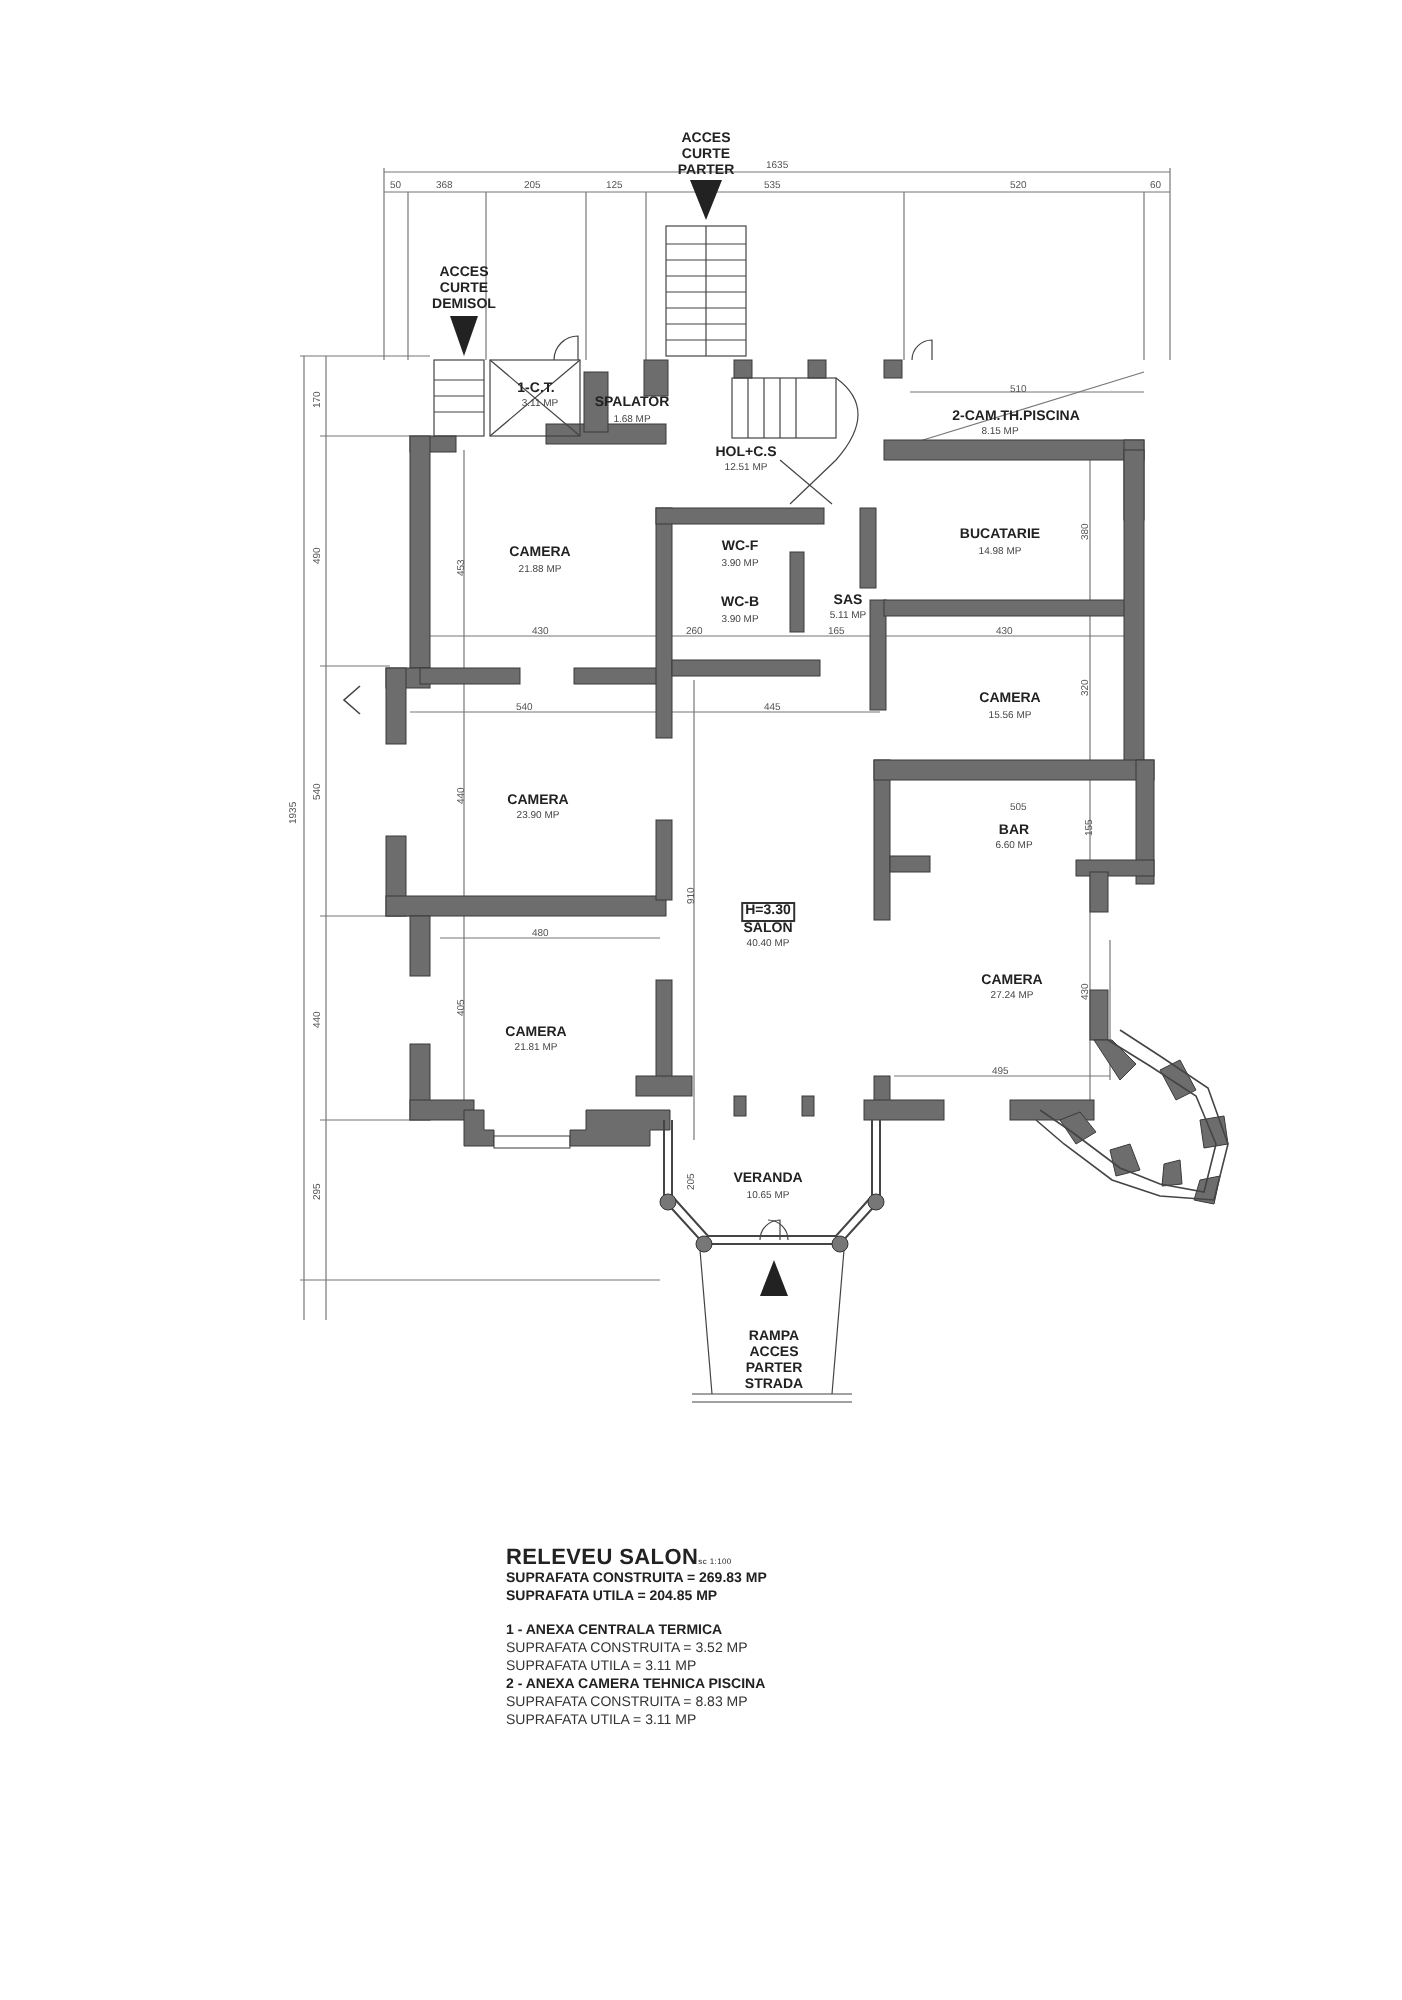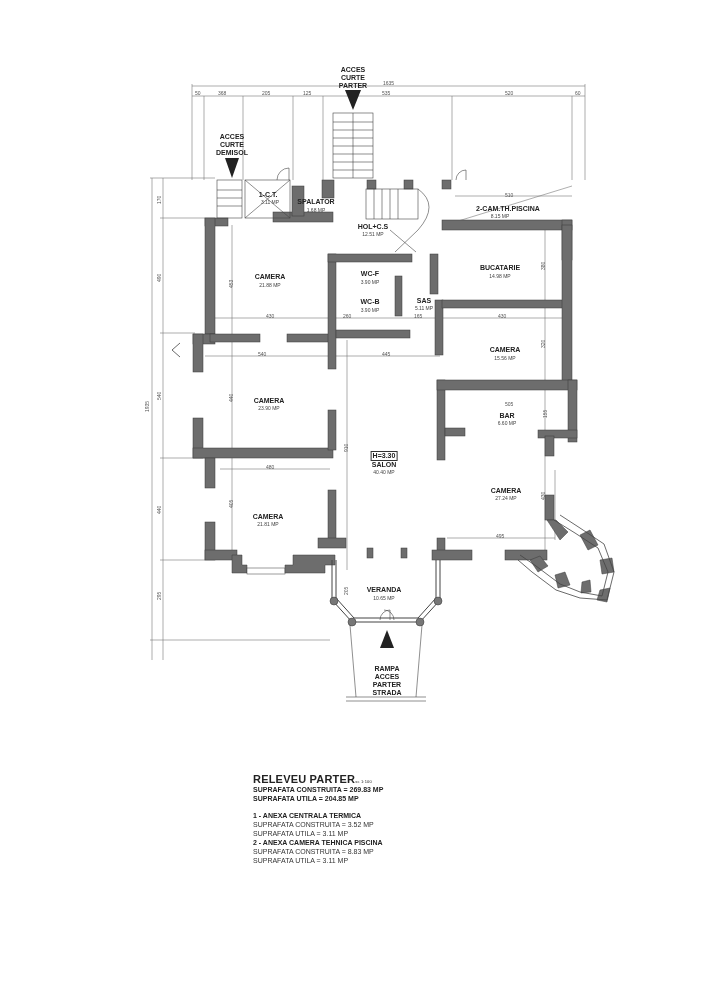--- a/index.html
+++ b/index.html
@@ -261,21 +261,21 @@
 <div class="dim v" style="left:228px;top:402px;">440</div>
 <div class="dim v" style="left:228px;top:508px;">405</div>
 <div class="dim v" style="left:343px;top:452px;">910</div>
 <div class="dim v" style="left:540px;top:270px;">380</div>
 <div class="dim v" style="left:540px;top:348px;">320</div>
 <div class="dim v" style="left:542px;top:418px;">155</div>
 <div class="dim v" style="left:540px;top:500px;">430</div>
 <div class="dim v" style="left:343px;top:595px;">205</div>
 
 <div id="legend">
-  <div class="title"><span>RELEVEU PARTER</span><small>sc 1:100</small></div>
+  <div class="title"><span>RELEVEU SALON</span><small>sc 1:100</small></div>
   <div class="b">SUPRAFATA CONSTRUITA = 269.83 MP</div>
   <div class="b">SUPRAFATA UTILA = 204.85 MP</div>
   <div class="gap"></div>
   <div class="b">1 - ANEXA CENTRALA TERMICA</div>
   <div class="n">SUPRAFATA CONSTRUITA = 3.52 MP</div>
   <div class="n">SUPRAFATA UTILA = 3.11 MP</div>
   <div class="b">2 - ANEXA CAMERA TEHNICA PISCINA</div>
   <div class="n">SUPRAFATA CONSTRUITA = 8.83 MP</div>
   <div class="n">SUPRAFATA UTILA = 3.11 MP</div>
 </div>

